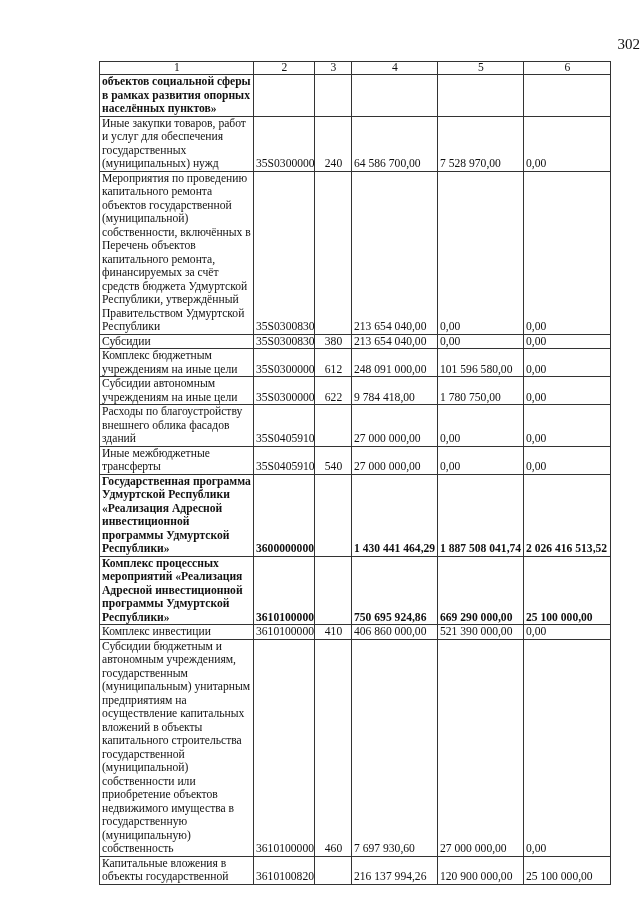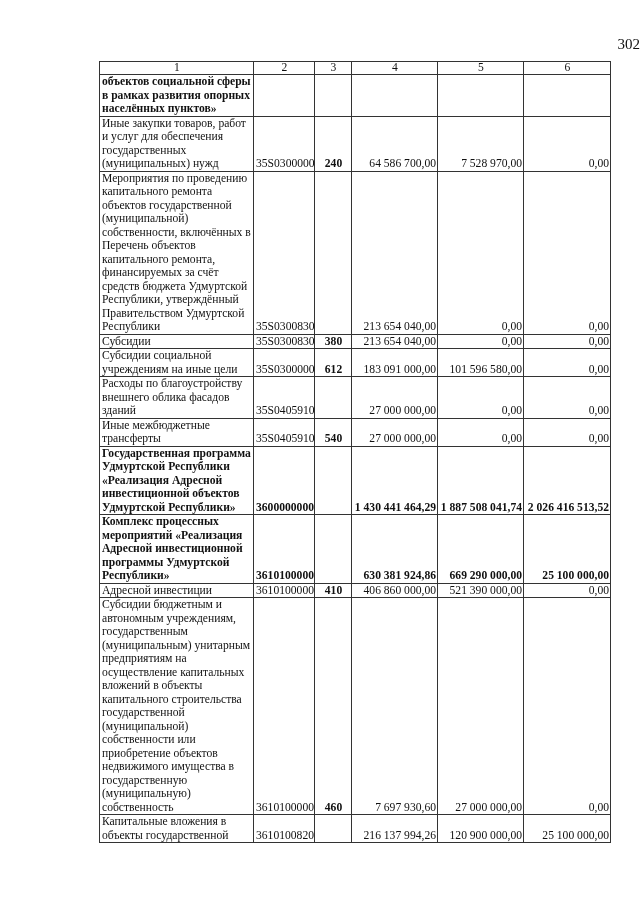--- a/index.html
+++ b/index.html
@@ -6,22 +6,22 @@
   body { width: 640px; height: 905px; position: relative; overflow: hidden;
          font-family: "Liberation Serif", "DejaVu Serif", serif; color: #111; }
   .page-number { position: absolute; top: 36px; left: 0; width: 640px; text-align: right;
                  font-size: 15px; }
   table.budget { position: absolute; top: 61px; left: 99px; border-collapse: collapse;
                  table-layout: fixed; width: 511px; font-size: 11.6px; line-height: 13.5px; }
   table.budget td { border: 1px solid #333; padding: 0 1px 0 2px; vertical-align: bottom; }
   table.budget tr.head td { text-align: center; vertical-align: middle; height: 12px; line-height: 12px; }
   td.c1 { text-align: left; }
   td.c2 { text-align: right; white-space: nowrap; }
-  td.c3 { text-align: center; font-weight: bold; }
-  td.num { text-align: right; white-space: nowrap; font-family: Liberation Serif, serif; }
+  td.c3 { text-align: center; }
+  td.num { text-align: left; white-space: nowrap; font-family: Liberation Serif, serif; }
   tr.bold td { font-weight: bold; }
 </style>
 </head>
 <body>
 
 <div class="page-number">302</div>
 
 <table class="budget">
   <colgroup>
     <col style="width:154px">
@@ -66,61 +66,69 @@
       </tr>
       <tr>
         <td class="c1">Субсидии</td>
         <td class="c2">35S0300830</td>
         <td class="c3">380</td>
         <td class="num">213 654 040,00</td>
         <td class="num">0,00</td>
         <td class="num">0,00</td>
       </tr>
       <tr>
-        <td class="c1">Субсидии социальной учреждениям на иные цели</td>
+        <td class="c1">Комплекс бюджетным учреждениям на иные цели</td>
         <td class="c2">35S0300000</td>
         <td class="c3">612</td>
-        <td class="num">183 091 000,00</td>
+        <td class="num">248 091 000,00</td>
         <td class="num">101 596 580,00</td>
+        <td class="num">0,00</td>
+      </tr>
+      <tr>
+        <td class="c1">Субсидии автономным учреждениям на иные цели</td>
+        <td class="c2">35S0300000</td>
+        <td class="c3">622</td>
+        <td class="num">9 784 418,00</td>
+        <td class="num">1 780 750,00</td>
         <td class="num">0,00</td>
       </tr>
       <tr>
         <td class="c1">Расходы по благоустройству внешнего облика фасадов зданий</td>
         <td class="c2">35S0405910</td>
         <td class="c3"></td>
         <td class="num">27 000 000,00</td>
         <td class="num">0,00</td>
         <td class="num">0,00</td>
       </tr>
       <tr>
         <td class="c1">Иные межбюджетные трансферты</td>
         <td class="c2">35S0405910</td>
         <td class="c3">540</td>
         <td class="num">27 000 000,00</td>
         <td class="num">0,00</td>
         <td class="num">0,00</td>
       </tr>
       <tr class="bold">
-        <td class="c1">Государственная программа Удмуртской Республики «Реализация Адресной инвестиционной объектов Удмуртской Республики»</td>
+        <td class="c1">Государственная программа Удмуртской Республики «Реализация Адресной инвестиционной программы Удмуртской Республики»</td>
         <td class="c2">3600000000</td>
         <td class="c3"></td>
         <td class="num">1 430 441 464,29</td>
         <td class="num">1 887 508 041,74</td>
         <td class="num">2 026 416 513,52</td>
       </tr>
       <tr class="bold">
         <td class="c1">Комплекс процессных мероприятий «Реализация Адресной инвестиционной программы Удмуртской Республики»</td>
         <td class="c2">3610100000</td>
         <td class="c3"></td>
-        <td class="num">630 381 924,86</td>
+        <td class="num">750 695 924,86</td>
         <td class="num">669 290 000,00</td>
         <td class="num">25 100 000,00</td>
       </tr>
       <tr>
-        <td class="c1">Адресной инвестиции</td>
+        <td class="c1">Комплекс инвестиции</td>
         <td class="c2">3610100000</td>
         <td class="c3">410</td>
         <td class="num">406 860 000,00</td>
         <td class="num">521 390 000,00</td>
         <td class="num">0,00</td>
       </tr>
       <tr>
         <td class="c1">Субсидии бюджетным и автономным учреждениям, государственным (муниципальным) унитарным предприятиям на осуществление капитальных вложений в объекты капитального строительства государственной (муниципальной) собственности или приобретение объектов недвижимого имущества в государственную (муниципальную) собственность</td>
         <td class="c2">3610100000</td>
         <td class="c3">460</td>

